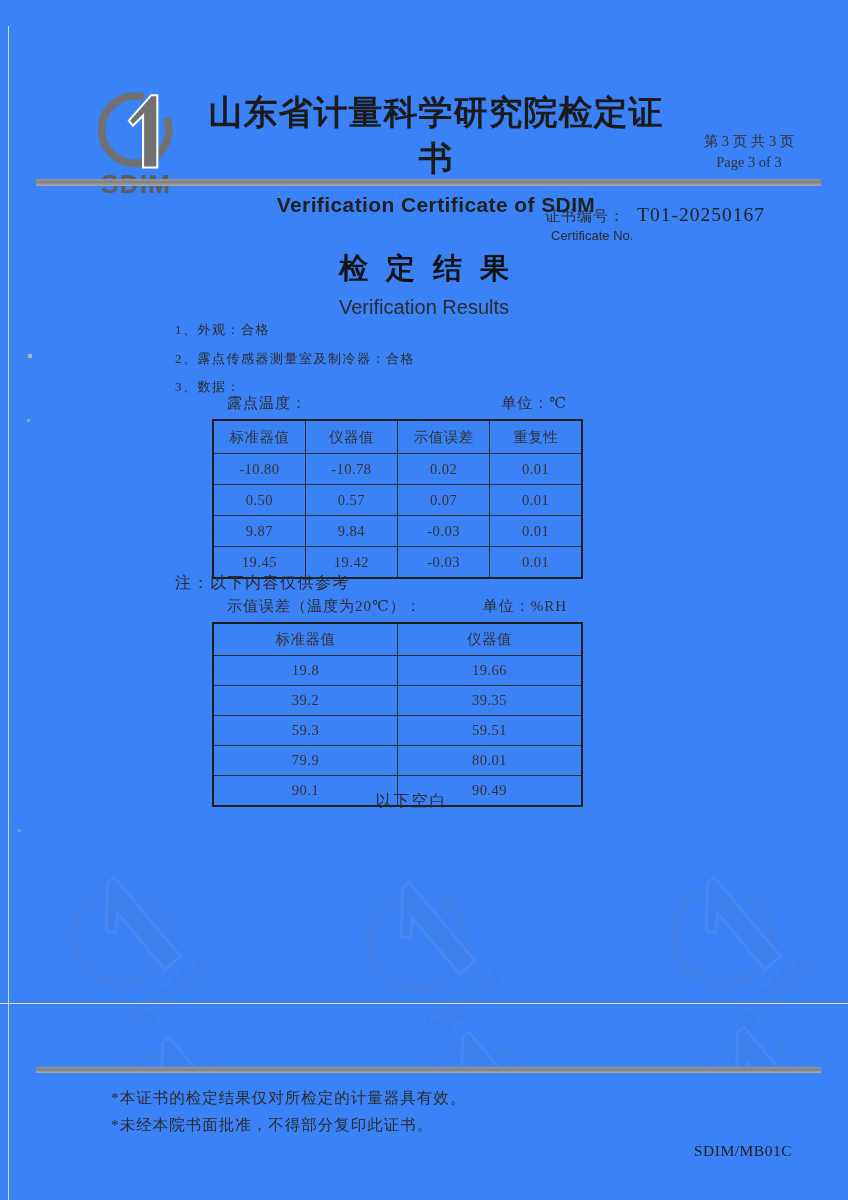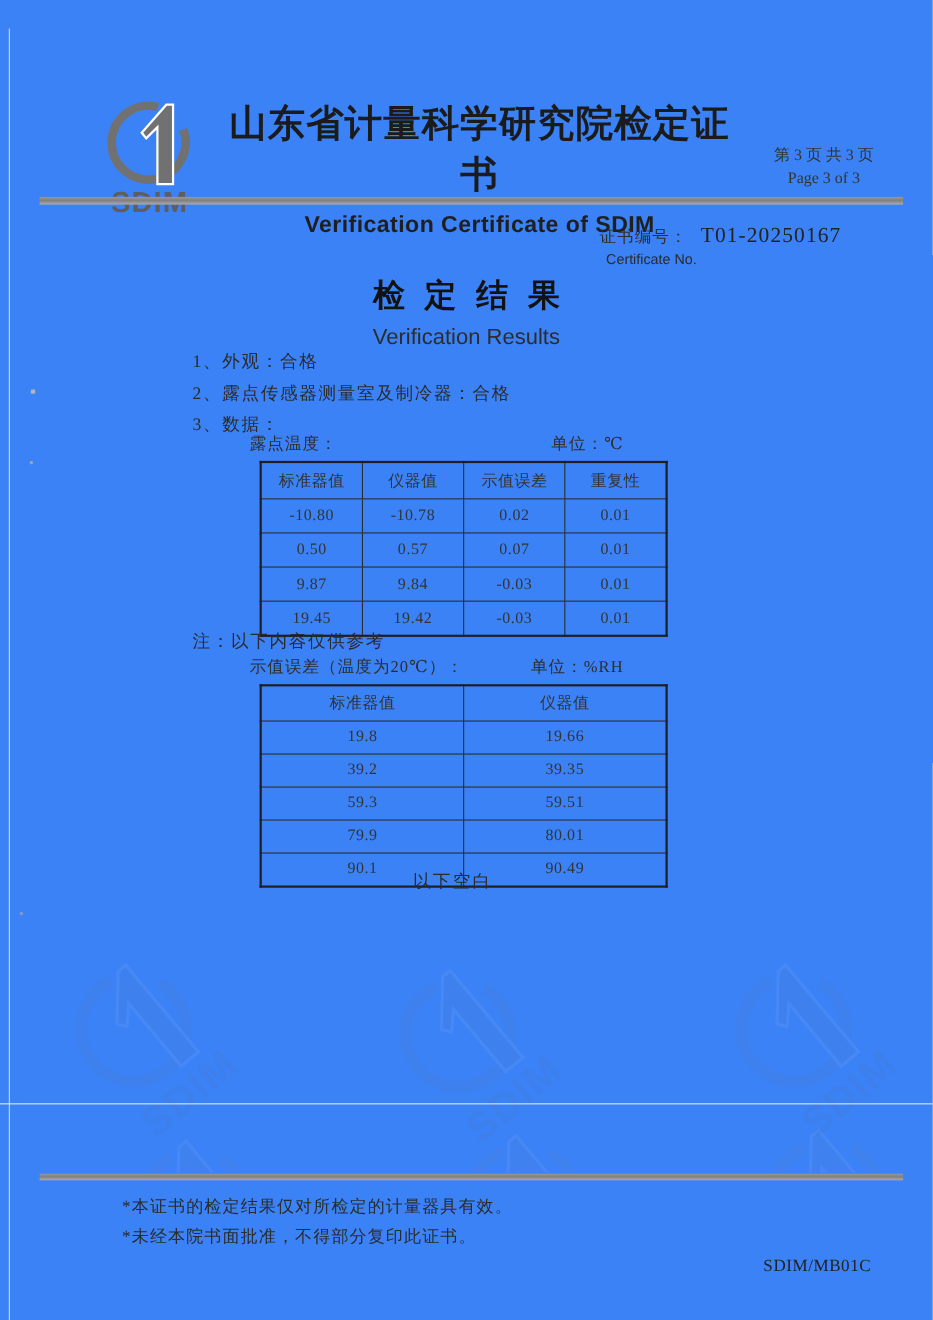--- a/index.html
+++ b/index.html
@@ -36,30 +36,30 @@
   .cert-number{font-size:19.5px;margin-left:12px;letter-spacing:1px;color:#222;}
   .cert-en{font-size:13px;margin-top:2px;margin-left:6px;color:#2b2b2b;
     font-family:"Liberation Sans","DejaVu Sans",sans-serif;}
   
   .results-title{position:absolute;left:0;top:249px;width:848px;text-align:center;}
   .results-cn{font-size:29px;font-weight:bold;letter-spacing:.62em;text-indent:.62em;color:#121212;
     font-family:"Liberation Sans","DejaVu Sans",sans-serif;}
   .results-en{margin-top:7px;font-size:20px;color:#2c2c2c;
     font-family:"Liberation Sans","DejaVu Sans",sans-serif;}
   
-  .items{position:absolute;left:175px;top:316px;font-size:16px;line-height:28.5px;letter-spacing:1.5px;color:#2b2b2b;}
+  .items{position:absolute;left:175px;top:316px;font-size:13px;line-height:28.5px;letter-spacing:1.5px;color:#2b2b2b;}
   
   .tbl-label-row{position:absolute;left:227px;width:370px;display:flex;justify-content:space-between;
     font-size:15px;letter-spacing:1px;color:#2e2e2e;}
   .tbl-label-row .unit{padding-right:30px;}
   #dp-label-row{top:394px;}
   #rh-label-row{top:597px;}
   .note{position:absolute;left:175px;top:573px;font-size:16px;letter-spacing:1.5px;color:#2b2b2b;}
   
-  table{position:absolute;left:236px;border-collapse:collapse;table-layout:fixed;
+  table{position:absolute;left:212px;border-collapse:collapse;table-layout:fixed;
     border:2.5px solid #1e1e1e;background:transparent;padding-left:36px;}
   th,td{border:1.4px solid #2d2d2d;text-align:center;vertical-align:middle;
     font-weight:normal;font-size:14.5px;color:#333;letter-spacing:.5px;}
   .t1{top:419px;width:371px;}
   .t1 th{height:30px;}
   .t1 td{height:28px;}
   .t2{top:622px;width:371px;}
   .t2 th{height:29px;}
   .t2 td{height:27px;}
   .blank-below{position:absolute;left:226px;top:791px;width:371px;text-align:center;

